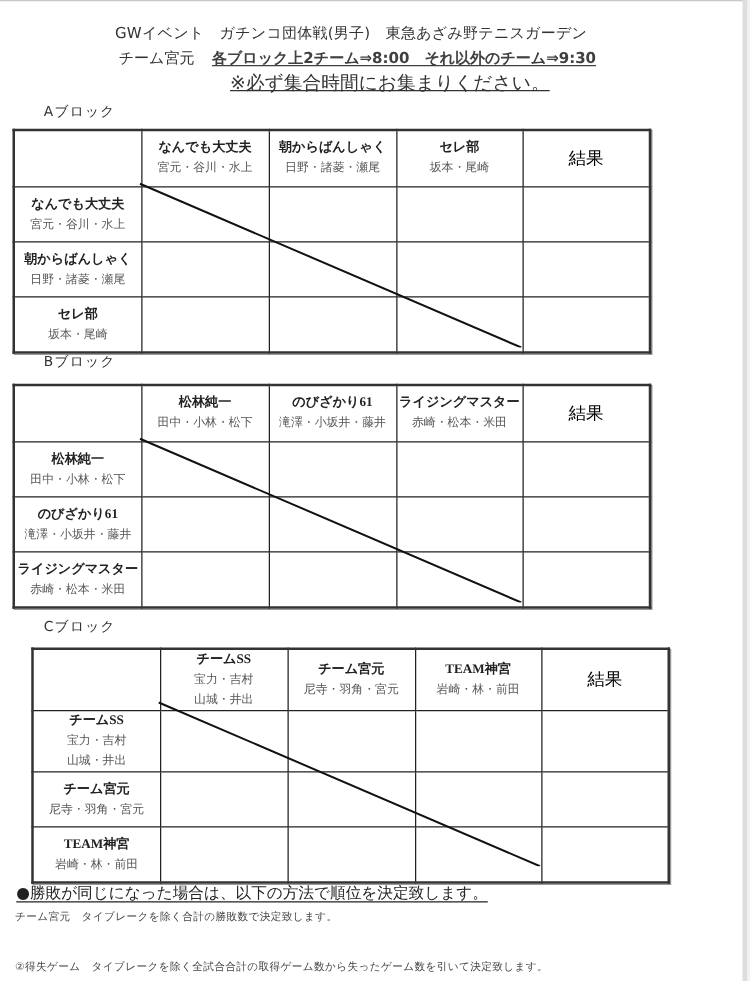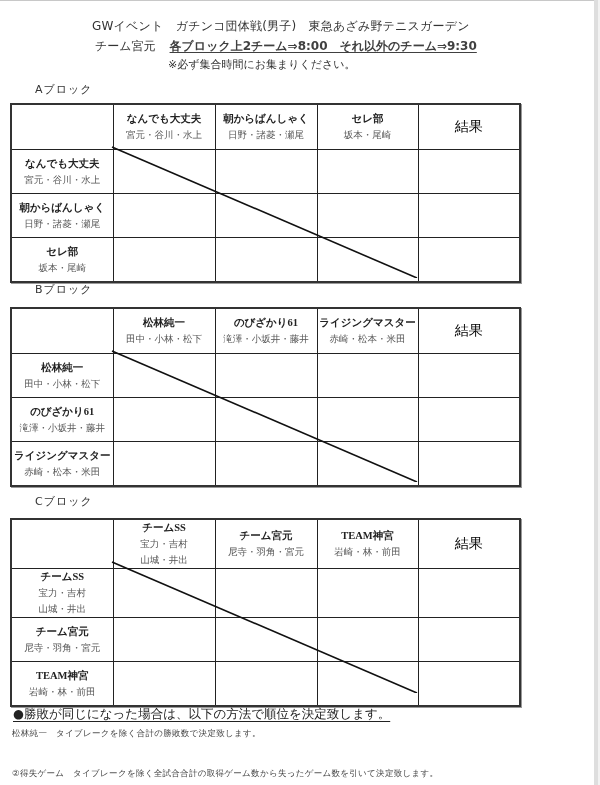--- a/index.html
+++ b/index.html
@@ -11,21 +11,21 @@
   }
   .top-edge { position:absolute; left:0; top:0; width:600px; height:1px; background:#c8c8c8; }
   .right-edge { position:absolute; left:594px; top:0; width:4px; height:785px; background:#dedede; }
   .right-edge2 { position:absolute; left:598px; top:0; width:2px; height:785px; background:#f2f2f2; }
 
   .hdr { position:absolute; white-space:nowrap; color:#333; }
   .title { left:92px; top:18px; font-size:12px; letter-spacing:0.2px; }
   .assembly { left:95px; top:38px; font-size:12px; }
   .assembly .lbl { margin-right:14px; }
   .assembly .time { font-weight:bold; text-decoration:underline; text-underline-offset:2px; color:#404040; }
-  .note { left:168px; top:57px; font-size:11px; }
+  .note { left:184px; top:57px; font-size:15px;text-decoration:underline; }
 
   .block-label { position:absolute; left:35px; font-size:11px; color:#333; letter-spacing:1px; }
 
   .tbl-wrap { position:absolute; left:10px; width:406px; height:175px;font-family:Liberation Serif, serif; }
   table.league {
     position:absolute; left:0; top:0; width:509px; height:175px;
     border-collapse:collapse; table-layout:fixed;
     border:2px solid #333;
     box-shadow:1px 1px 0 #999;
   }
@@ -181,21 +181,21 @@
       <td></td>
     </tr>
   </tbody>
     </table>
   <svg class="diag" viewBox="0 0 509 175">
       <line x1="102" y1="44" x2="407" y2="175" stroke="#111" stroke-width="1.6"></line>
     </svg>
 </div>
 
 <div class="block-label" style="top:494px;">Cブロック</div>
-<div class="tbl-wrap" style="top:518px;">
+<div class="tbl-wrap" style="top:518px;margin-left:15px;">
   <table class="league">
     <colgroup>
         <col style="width:102px">
         <col style="width:102px">
         <col style="width:102px">
         <col style="width:101px">
         <col style="width:102px">
       </colgroup>
     <tbody>
         <tr class="head">
@@ -247,14 +247,14 @@
       <td></td>
     </tr>
   </tbody>
     </table>
   <svg class="diag" viewBox="0 0 509 175">
       <line x1="102" y1="44" x2="407" y2="175" stroke="#111" stroke-width="1.6"></line>
     </svg>
 </div>
 
 <div class="rules-h">●勝敗が同じになった場合は、以下の方法で順位を決定致します。</div>
-<div class="rule" style="top:728px;">松林純一　タイブレークを除く合計の勝敗数で決定致します。</div>
+<div class="rule" style="top:728px;">チーム宮元　タイブレークを除く合計の勝敗数で決定致します。</div>
 <div class="rule" style="top:768px;">②得失ゲーム　タイブレークを除く全試合合計の取得ゲーム数から失ったゲーム数を引いて決定致します。</div>
 
 </body></html>

